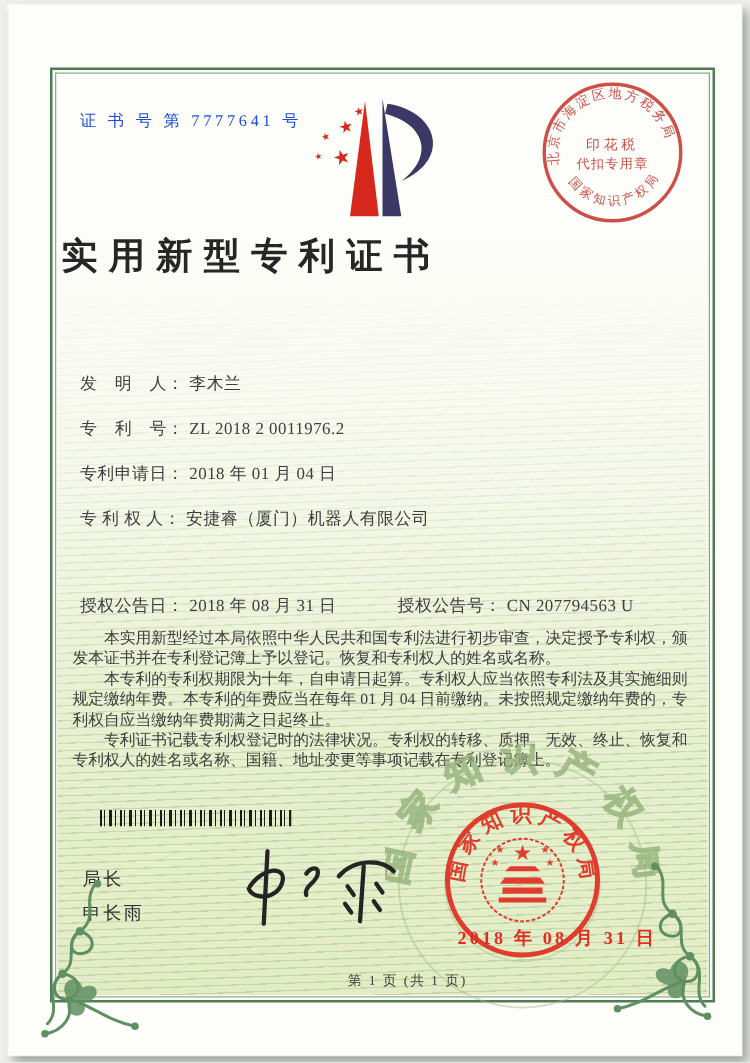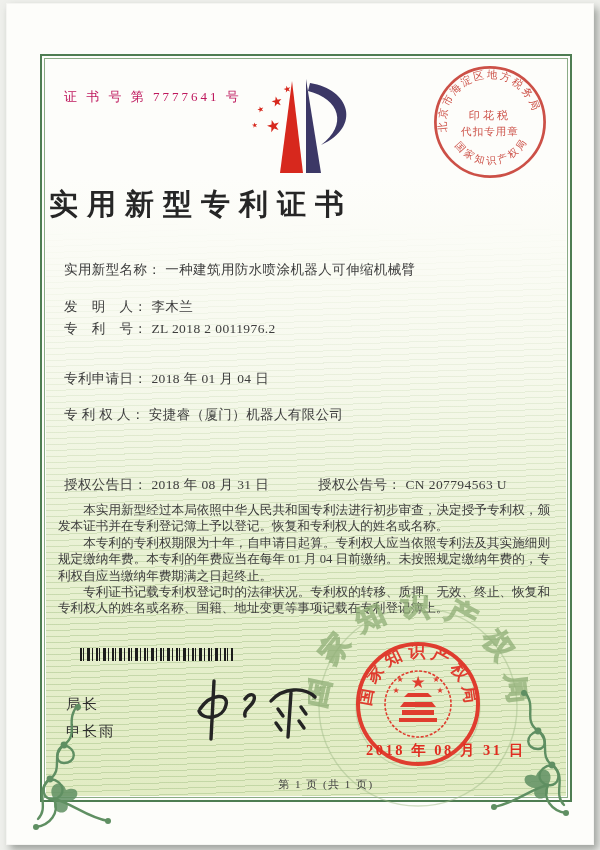--- a/index.html
+++ b/index.html
@@ -24,21 +24,21 @@
     position:absolute; inset:4px;
     background:linear-gradient(180deg, rgba(231,239,206,0) 0%, rgba(231,239,206,0) 16%,
       rgba(231,239,206,.3) 42%, rgba(226,237,198,.8) 70%, #e2ecc4 100%);
   }
   .waves {
     position:absolute; inset:4px;
     background:repeating-linear-gradient(178deg, rgba(134,172,102,.33) 0 1px, transparent 1px 6px);
     -webkit-mask-image:linear-gradient(180deg, transparent 0 22%, rgba(0,0,0,.45) 48%, #000 75%);
     mask-image:linear-gradient(180deg, transparent 0 22%, rgba(0,0,0,.45) 48%, #000 75%);
   }
-  .cert-no { position:absolute; left:58px; top:85px; font-size:13px; letter-spacing:3px; color:#be185d; }
+  .cert-no { position:absolute; left:58px; top:85px; font-size:13px; letter-spacing:3px; color:#1d4ed8; }
   .logo { position:absolute; left:216px; top:70px; width:158px; height:106px; }
   .tax-stamp { position:absolute; left:421px; top:56px; width:126px; height:126px; opacity:.92; }
   .title {
     position:absolute; left:34px; top:182px; width:532px; text-align:left;
     font-size:29px; font-weight:bold; letter-spacing:9px; color:#262626; text-indent:9px;
   }
   .row { position:absolute; left:58px; font-size:13.5px; letter-spacing:.4px; color:#3d3d3d; white-space:nowrap; }
   .row .lbl { margin-right:4px; }
   .grant2 { position:absolute; left:254px; top:0; }
   .body-text {
@@ -102,27 +102,24 @@
       </text>
       <text font-size="9.5" fill="#c84238" letter-spacing="2.5">
         <textPath href="#stArcBot" startOffset="5%">国家知识产权局</textPath>
       </text>
       <text x="60" y="57" font-size="10.5" fill="#c84238" text-anchor="middle" letter-spacing="3">印花税</text>
       <text x="60" y="72" font-size="10" fill="#c84238" text-anchor="middle" letter-spacing="1">代扣专用章</text>
     </svg>
 
     <div class="title">实用新型专利证书</div>
 
-    <div class="row" style="top:258px">
-      <span class="lbl">实用新型名称：</span><span>一种建筑用防水喷涂机器人可伸缩机械臂</span>
-    </div>
     <div class="row" style="top:295px">
       <span class="lbl">发　明　人：</span><span>李木兰</span>
     </div>
-    <div class="row" style="top:317px">
+    <div class="row" style="top:331px">
       <span class="lbl">专　利　号：</span><span>ZL 2018 2 0011976.2</span>
     </div>
     <div class="row" style="top:367px">
       <span class="lbl">专利申请日：</span><span>2018 年 01 月 04 日</span>
     </div>
     <div class="row" style="top:403px">
       <span class="lbl">专 利 权 人：</span><span>安捷睿（厦门）机器人有限公司</span>
     </div>
     <div class="row" style="top:473px">
       <span class="lbl">授权公告日：</span><span>2018 年 08 月 31 日</span>

